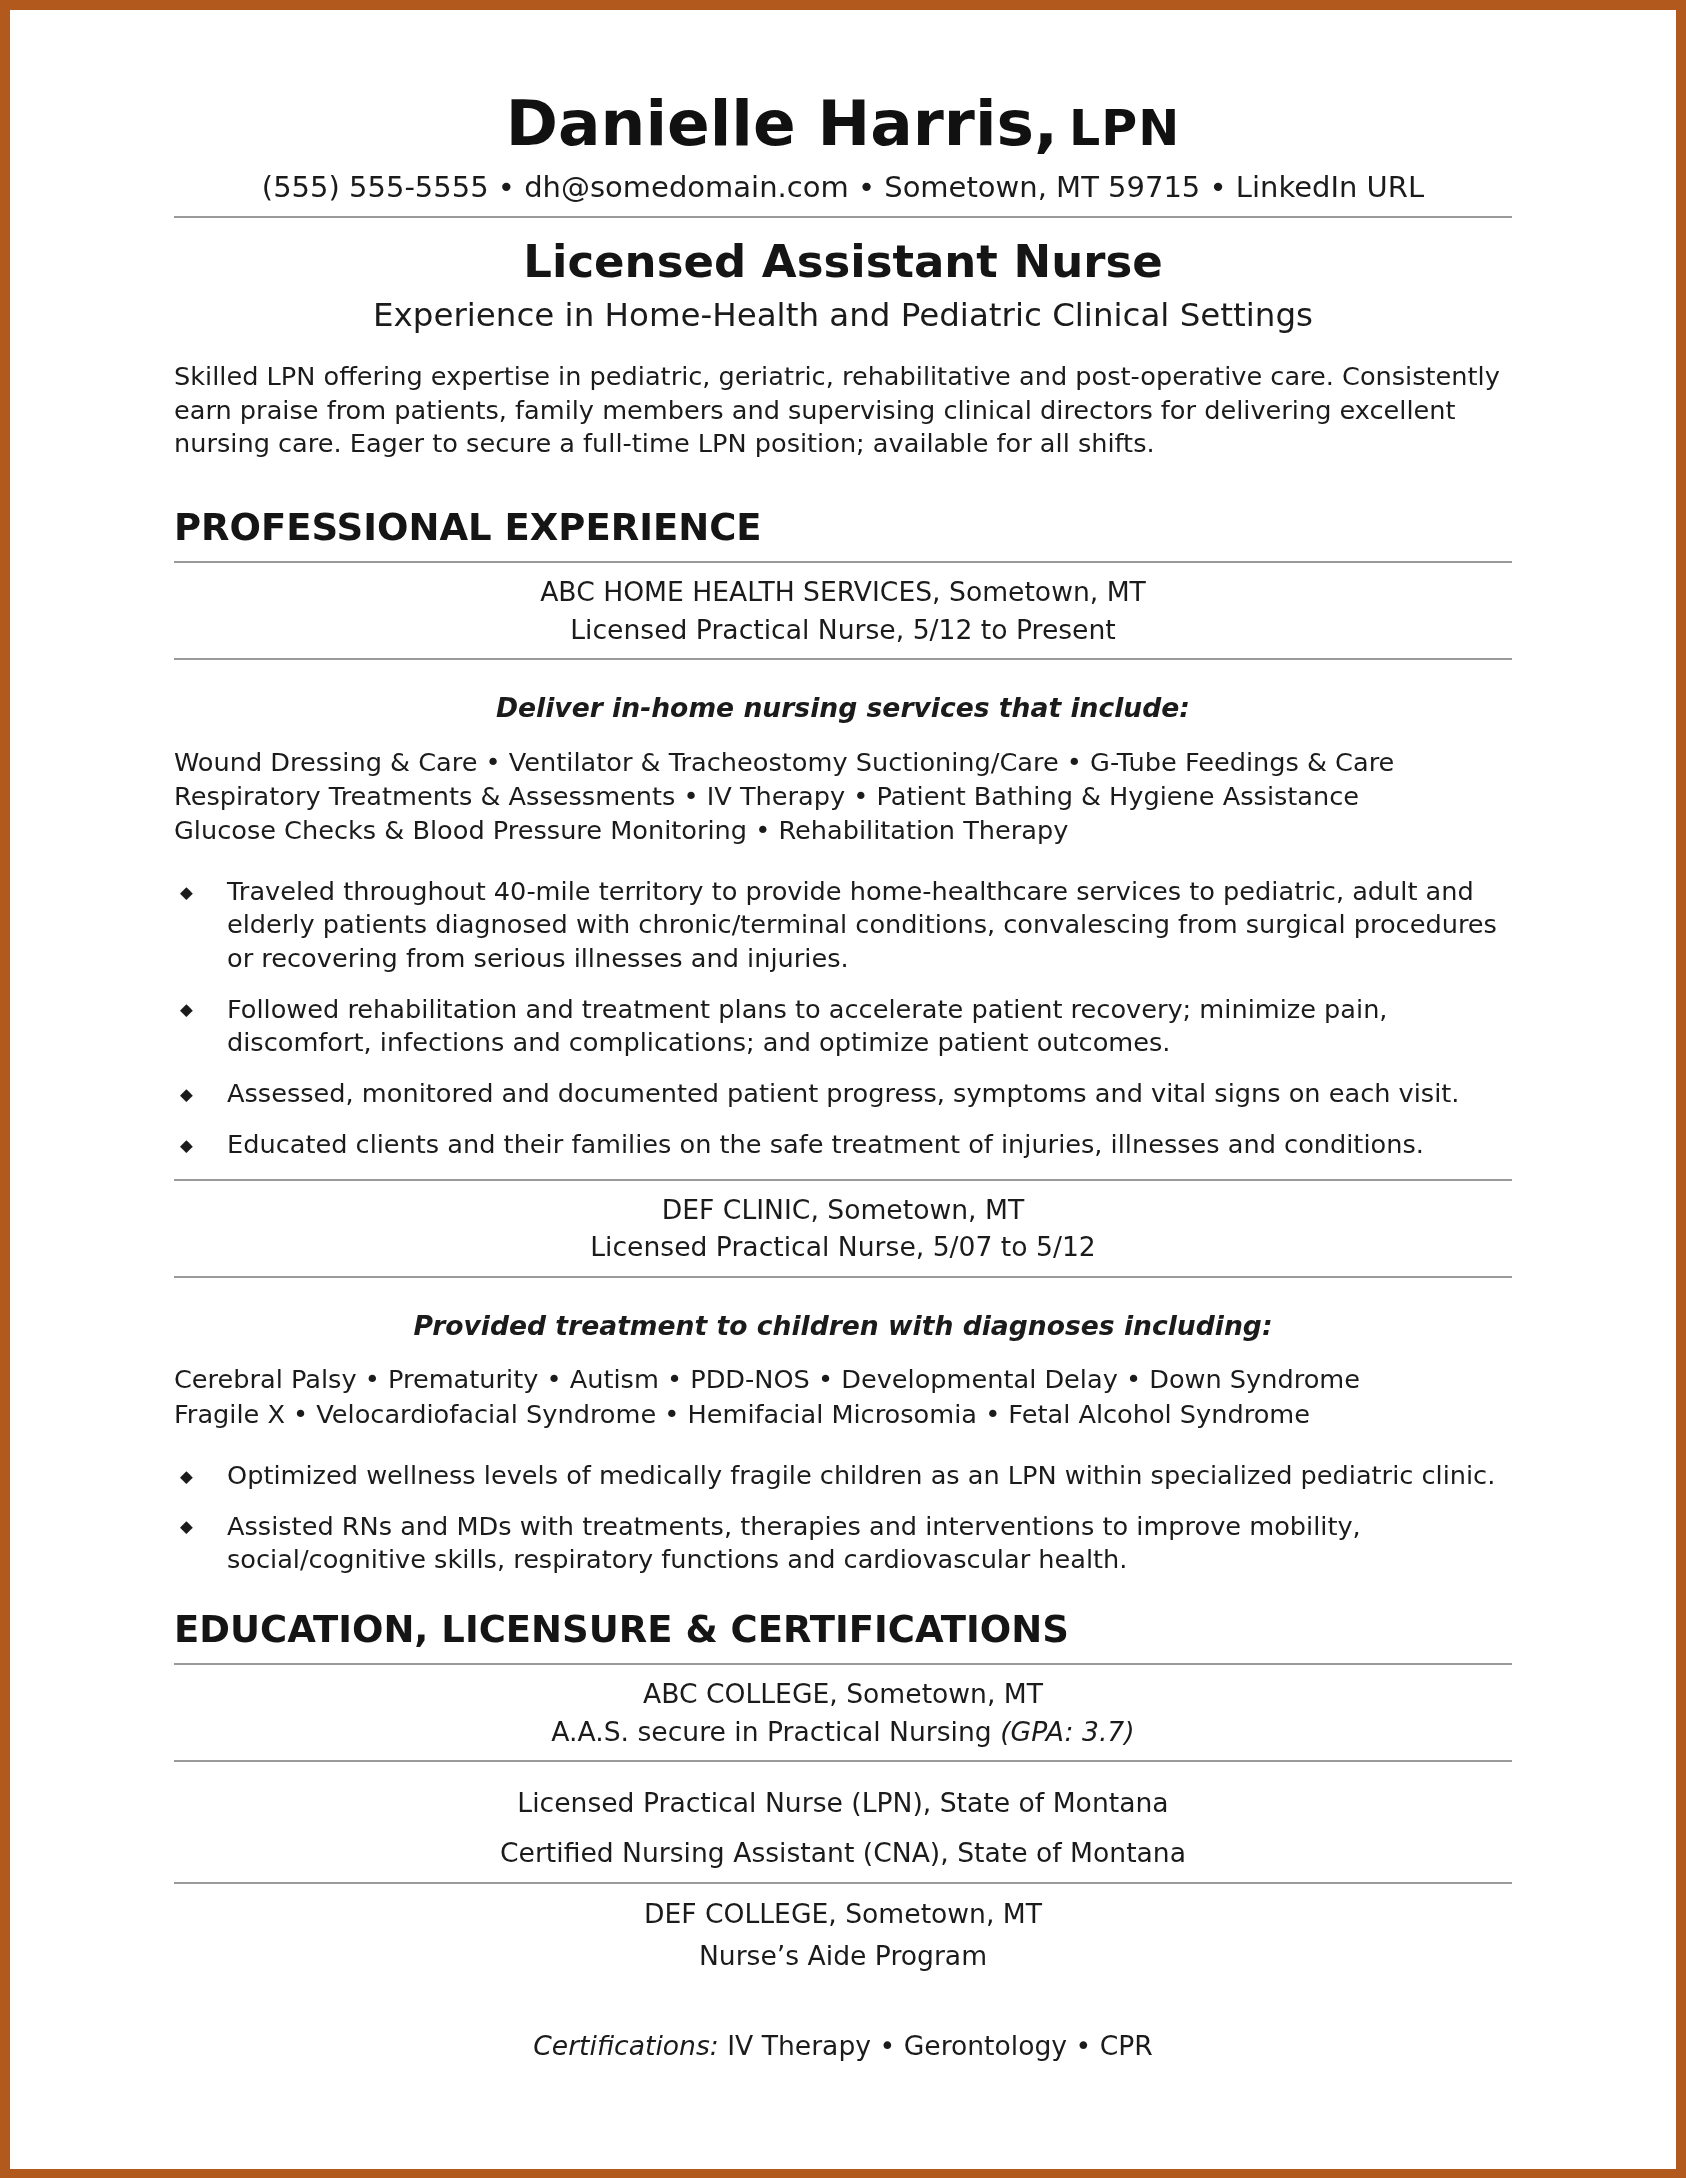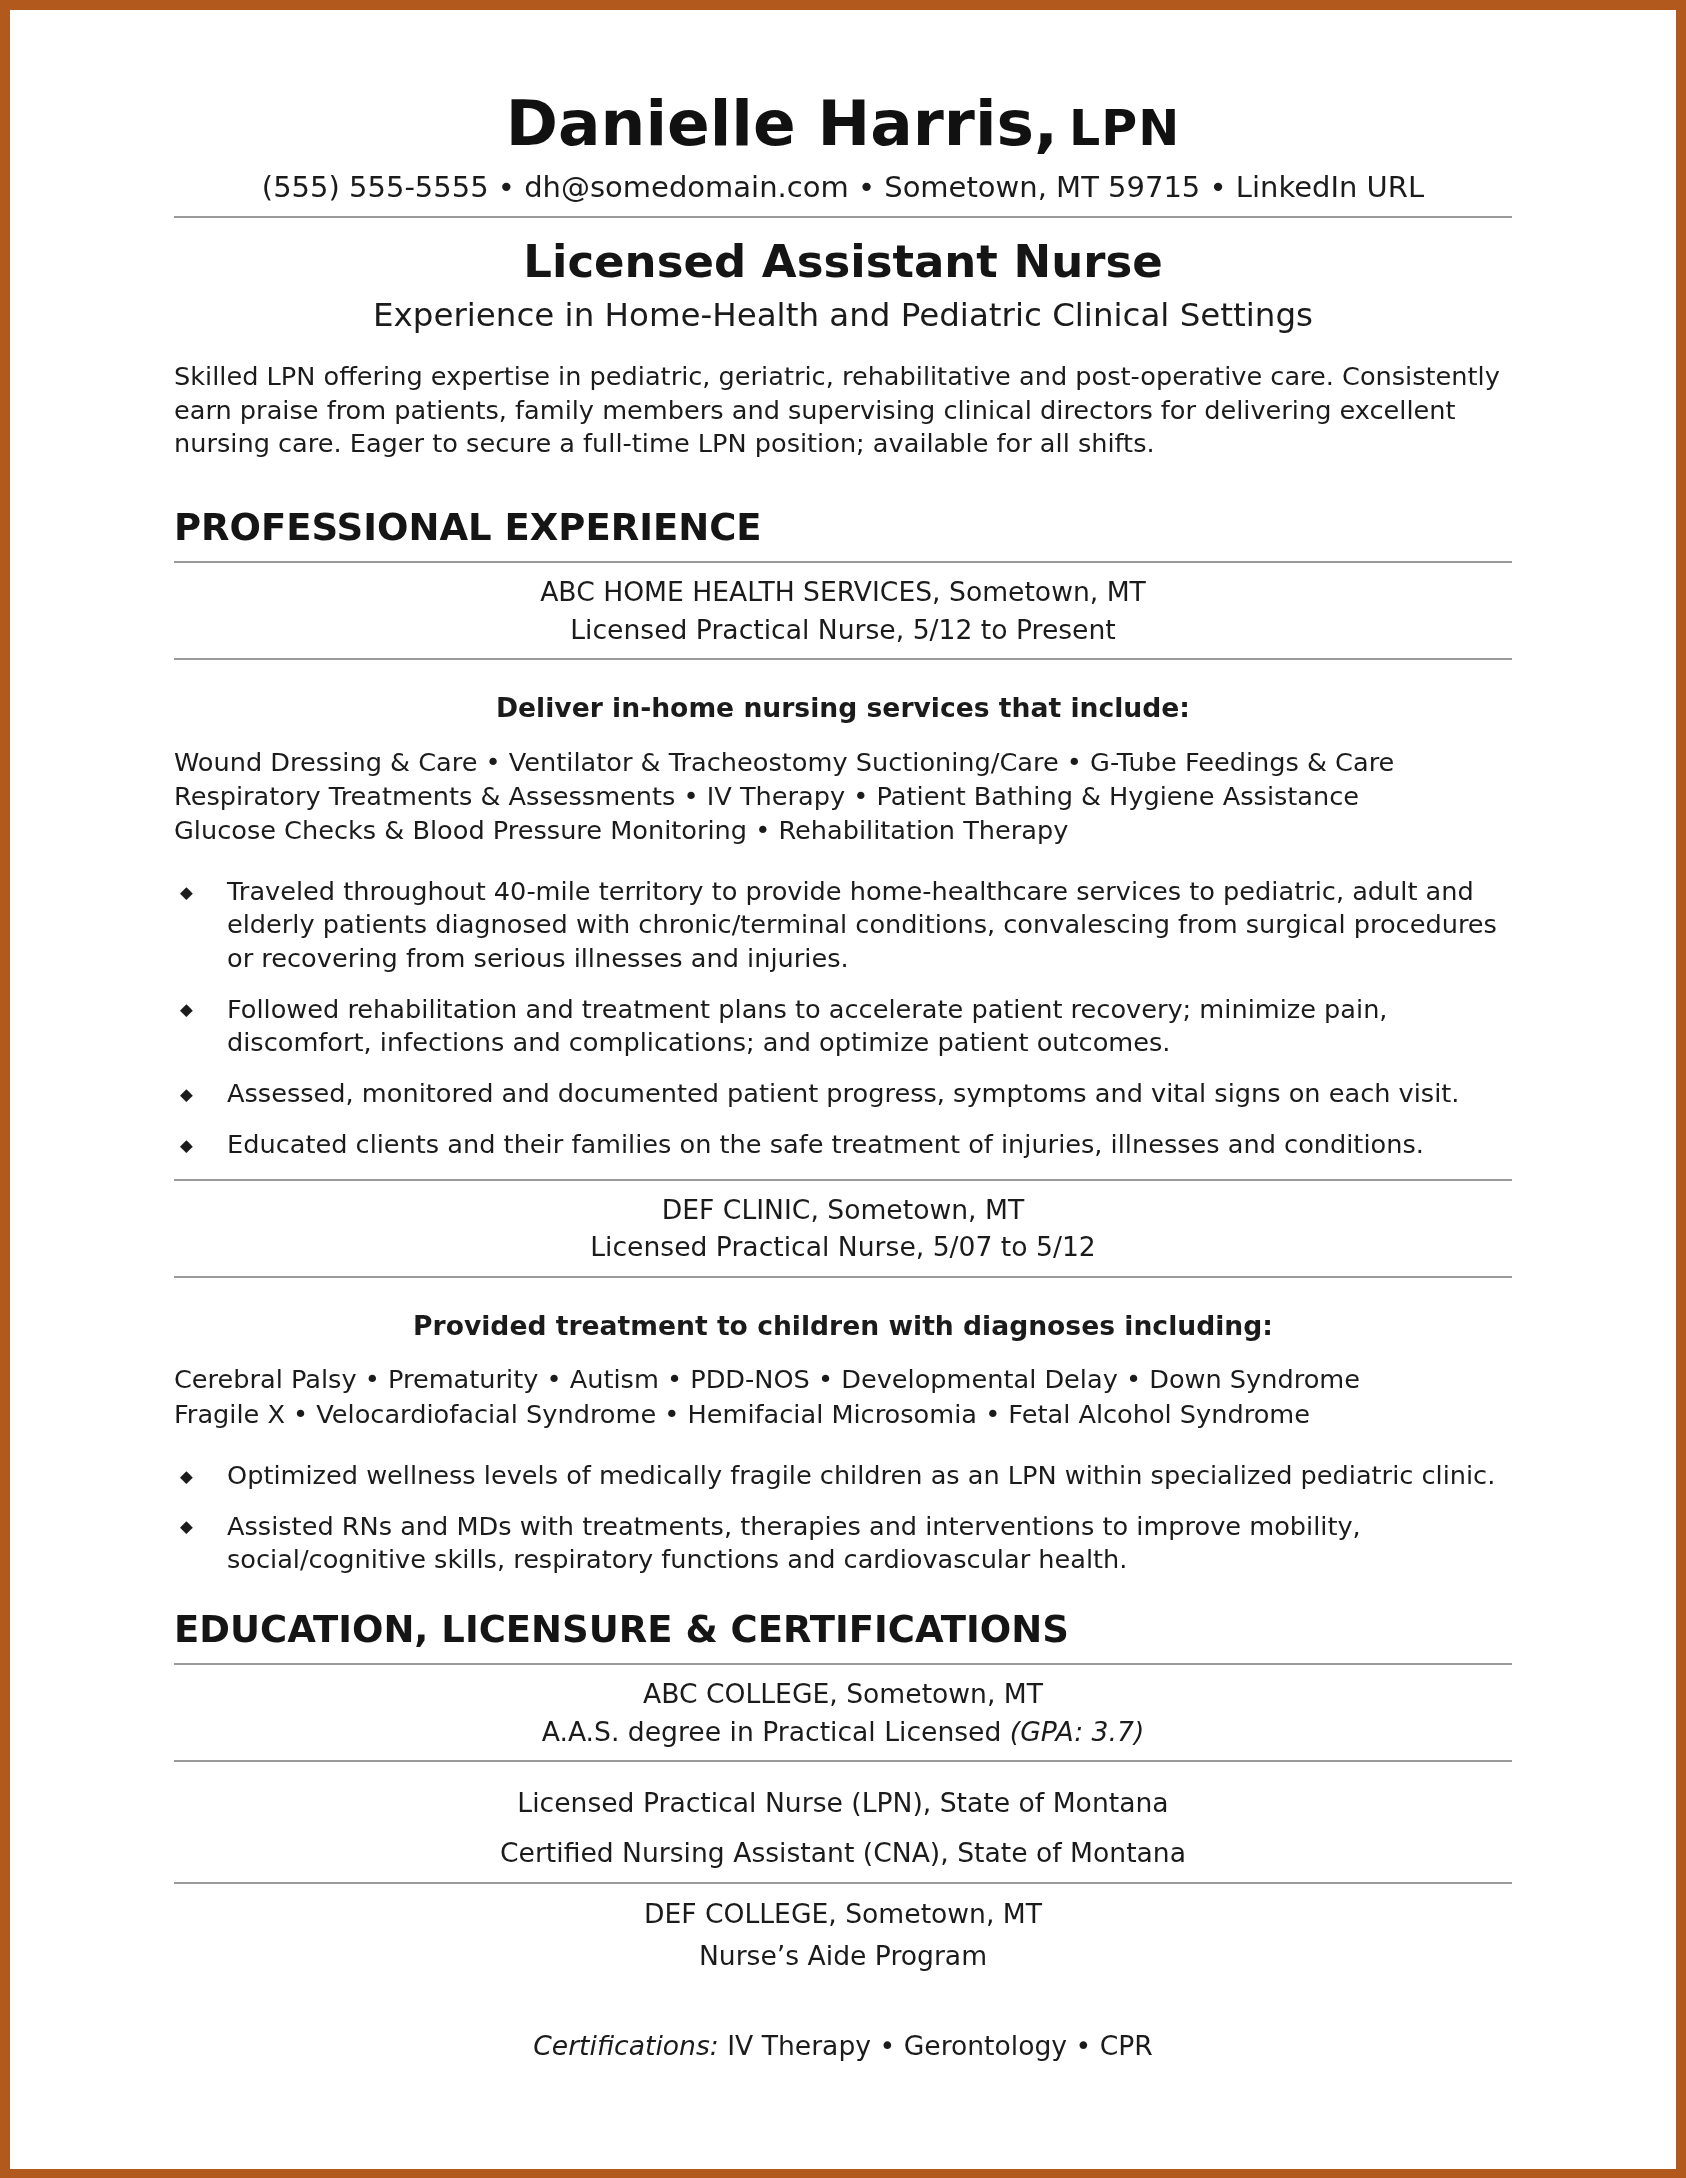--- a/index.html
+++ b/index.html
@@ -47,20 +47,21 @@
   .jobtitle-line { margin-top: 3.9px; }
   .rule-tight { margin-top: 7.9px; }
 
   .b { font-weight: 400; }
   .it { font-style: italic; }
 
   .intro-line {
     text-align: center;
     font-size: 26.6px;
     font-weight: 700;
+    font-style: italic;
     margin-top: 31.5px;
   }
 
   .inline-list { font-size: 25.6px; line-height: 1.34; margin-top: 21.7px; text-align: left; }
 
   ul.bullets { list-style: none; margin-top: 27.6px; }
   ul.bullets li {
     position: relative;
     padding-left: 53px;
     font-size: 25.6px;
@@ -168,21 +169,21 @@
         <span class="marker">◆</span>
         <span>Assisted RNs and MDs with treatments, therapies and interventions to improve mobility, social/cognitive skills, respiratory functions and cardiovascular health.</span>
       </li>
     </ul>
 
     <h3 class="section-heading edu">EDUCATION, LICENSURE &amp; CERTIFICATIONS</h3>
     <hr class="rule rule-under-heading">
 
     <div class="center-line edu-line">ABC COLLEGE, Sometown, MT</div>
     <div class="center-line edu-degree">
-      <span class="b">A.A.S. degree in Practical Licensed</span>
+      <span class="b">A.A.S. secure in Practical Nursing</span>
       <span class="it">(GPA: 3.7)</span>
     </div>
     <hr class="rule rule-after-degree">
 
     <div class="center-line license-line-1">
       <span class="b">Licensed Practical Nurse (LPN),</span>
       <span>State of Montana</span>
     </div>
     <div class="center-line license-line-2">
       <span class="b">Certified Nursing Assistant (CNA),</span>

